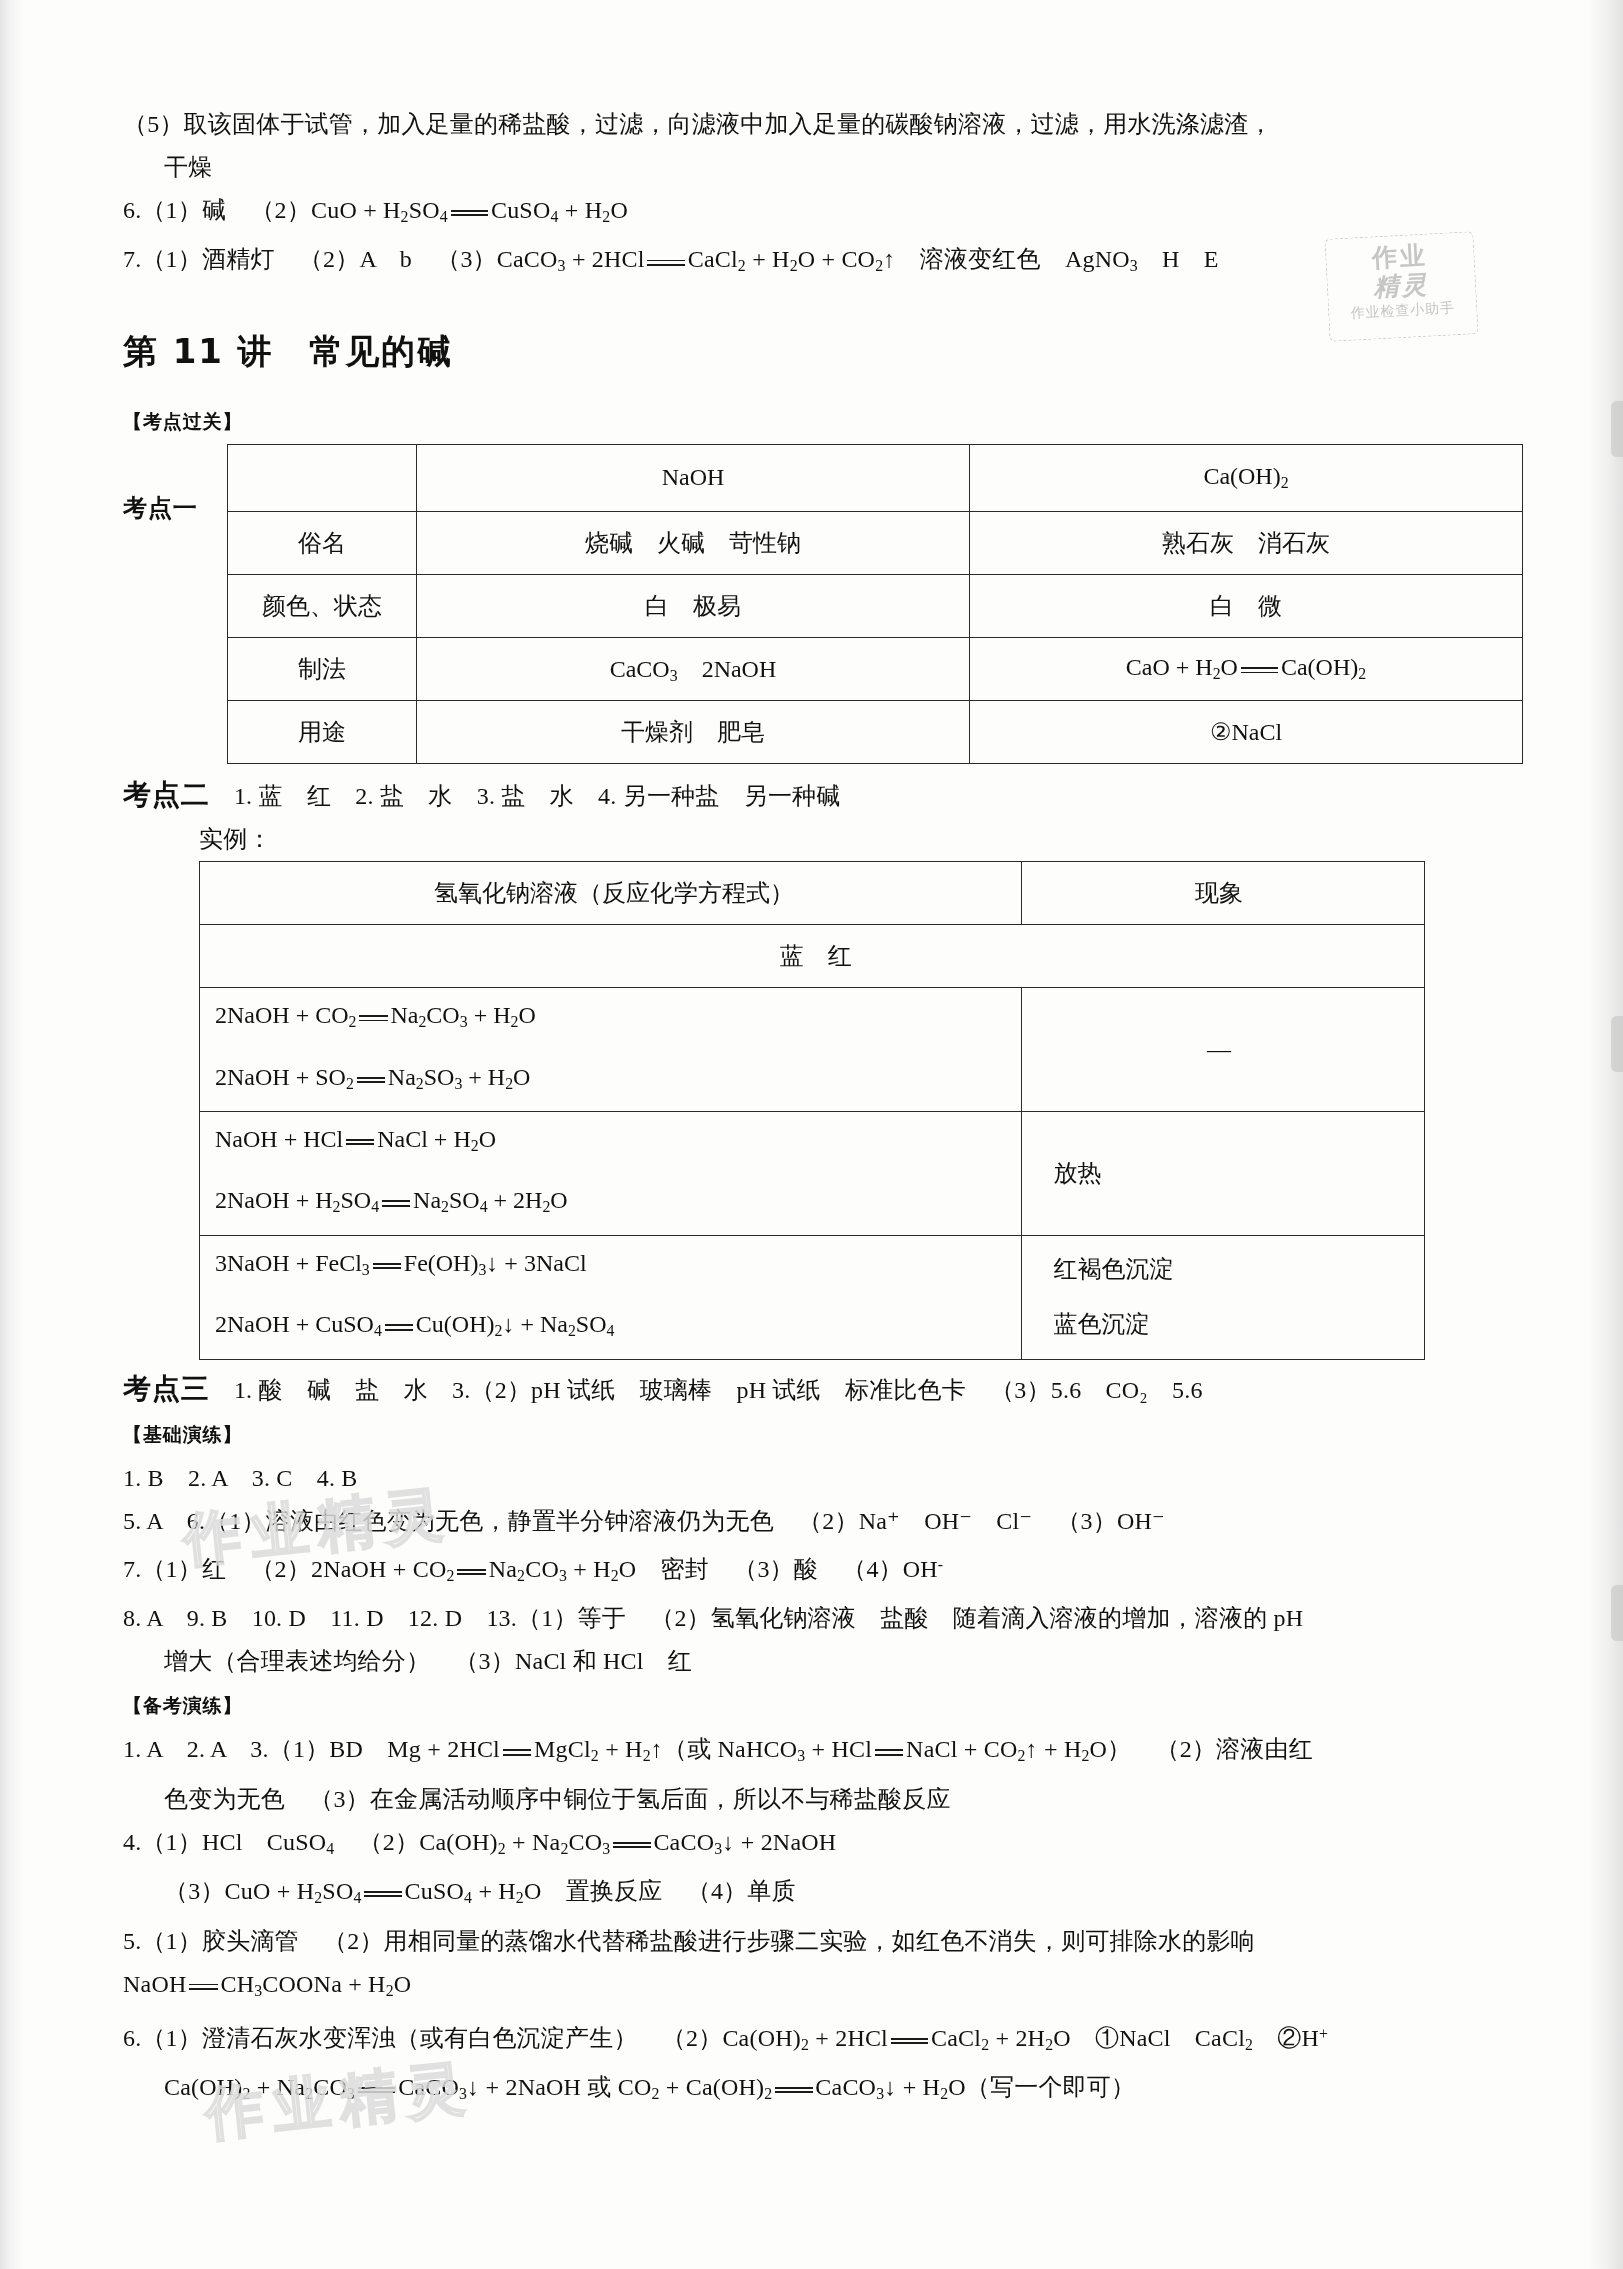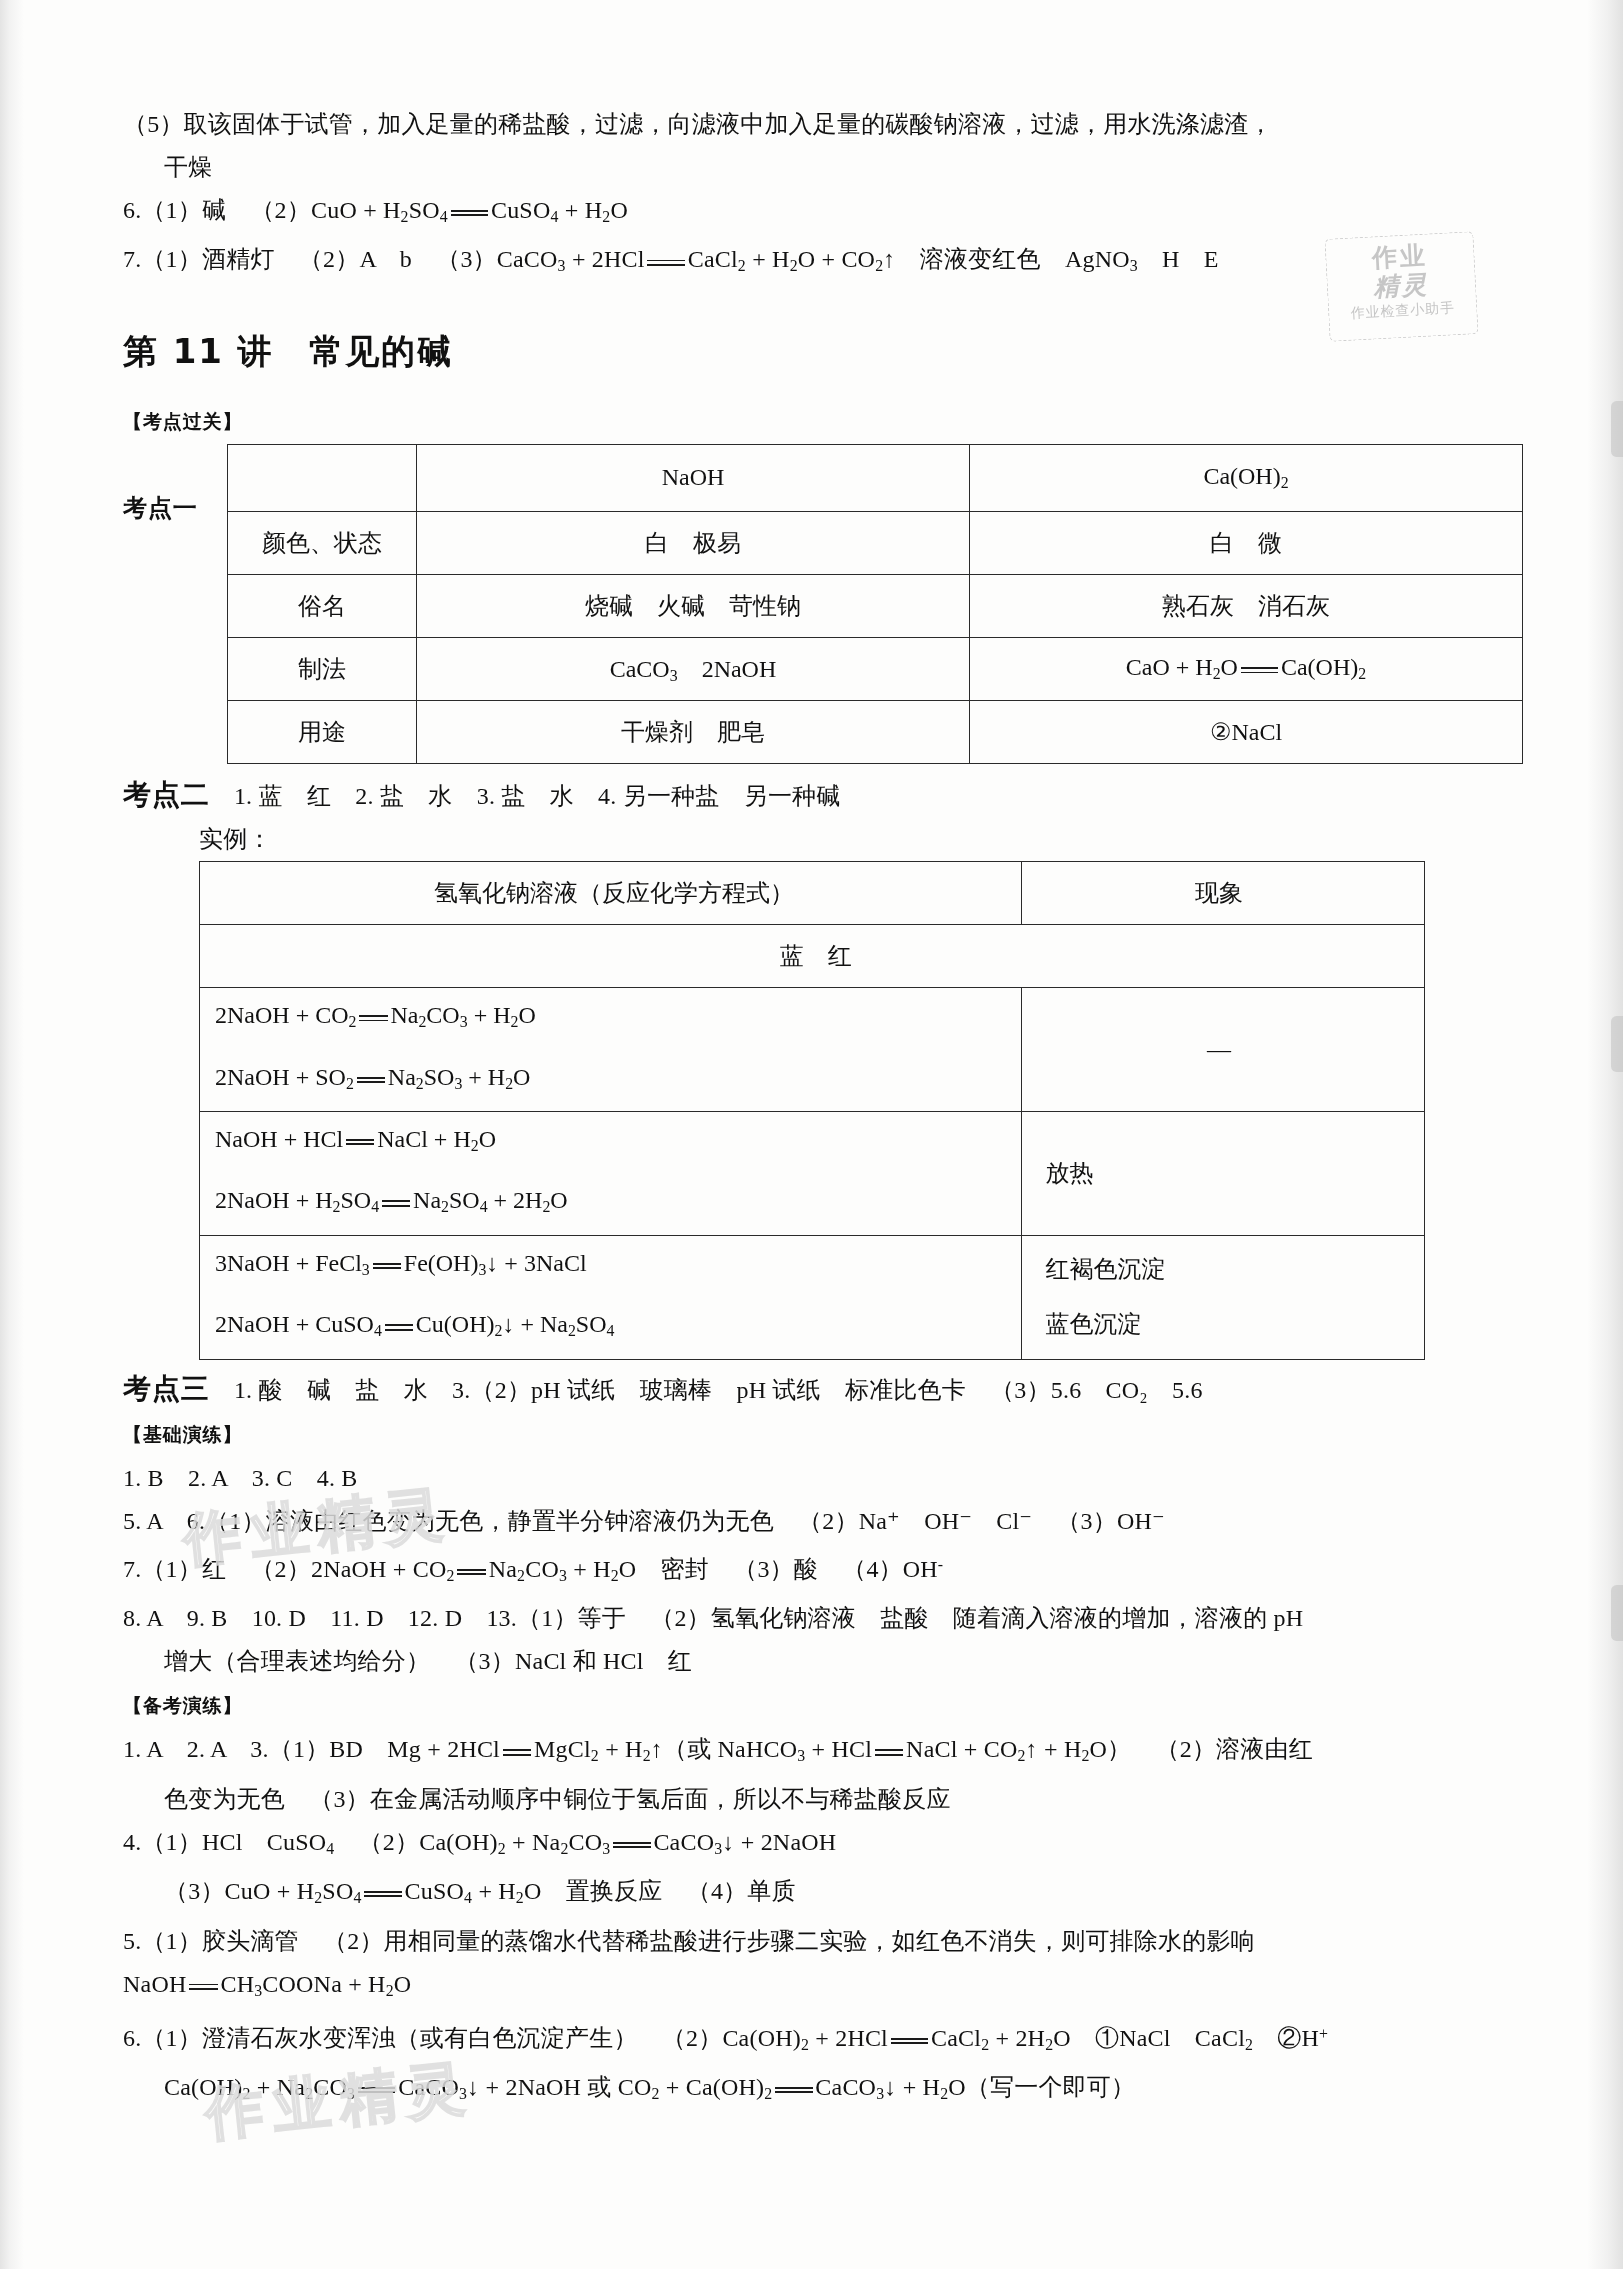--- a/index.html
+++ b/index.html
@@ -121,21 +121,21 @@
   #table-one td:nth-child(1) { width: 173px; }
   #table-one td.c2 { width: 537px; }
   #table-one td.c3 { width: 537px; }
   #table-one tr { height: 63px; }
   #table-one tr:first-child { height: 67px; }
 
   
   .tbl2-wrap { padding-left: 76px; }
   #table-two { width: 1193px; }
   #table-two td.left  { width: 798px; text-align: left; padding-left: 15px; }
-  #table-two td.right { width: 395px; text-align: left; padding-left: 24px; }
+  #table-two td.right { width: 395px; text-align: left; padding-left: 32px; }
   #table-two td.center-span { text-align: center; }
   #table-two td.obs-center { text-align: center; padding-left: 0; }
   .cellline { line-height: 55px; white-space: nowrap; }
 
   
   .wm {
     position: absolute;
     pointer-events: none;
     color: #d8d8d8;
     font-family: "DejaVu Sans", "Liberation Sans", sans-serif;
@@ -194,28 +194,28 @@
     <div class="tbl-row-wrap">
       <div class="tbl-side-label">考点一</div>
       <table class="grid" id="table-one">
         <tbody>
           <tr>
             <td></td>
             <td class="c2">NaOH</td>
             <td class="c3">Ca(OH)<sub>2</sub></td>
           </tr>
           <tr>
+            <td>俗名</td>
+            <td class="c2">烧碱　火碱　苛性钠</td>
+            <td class="c3">熟石灰　消石灰</td>
+          </tr>
+          <tr>
             <td>颜色、状态</td>
             <td class="c2">白　极易</td>
             <td class="c3">白　微</td>
-          </tr>
-          <tr>
-            <td>俗名</td>
-            <td class="c2">烧碱　火碱　苛性钠</td>
-            <td class="c3">熟石灰　消石灰</td>
           </tr>
           <tr>
             <td>制法</td>
             <td class="c2">CaCO<sub>3</sub>　2NaOH</td>
             <td class="c3">CaO + H<sub>2</sub>O<span class="eqs long"></span>Ca(OH)<sub>2</sub></td>
           </tr>
           <tr>
             <td>用途</td>
             <td class="c2">干燥剂　肥皂</td>
             <td class="c3">②NaCl</td>

